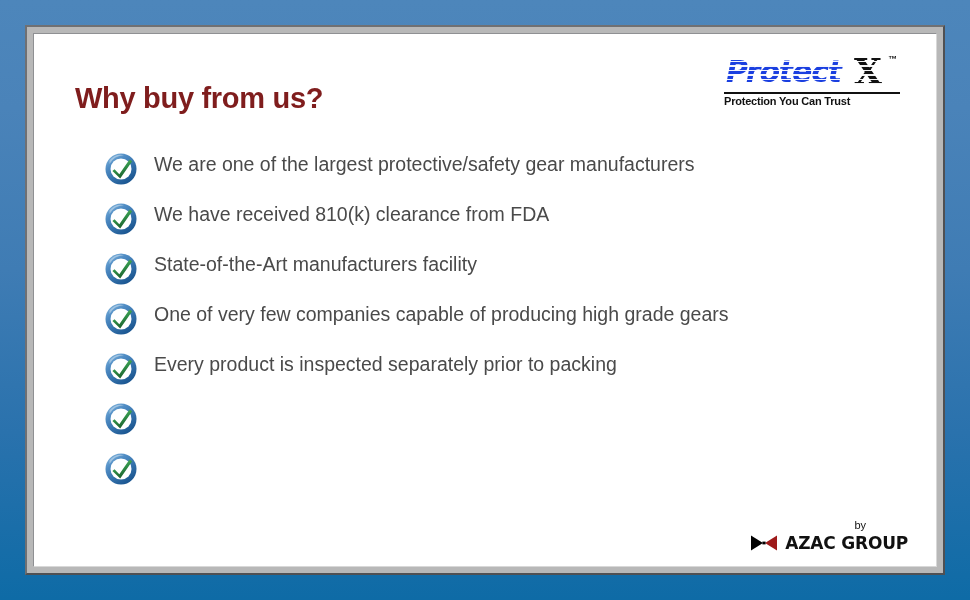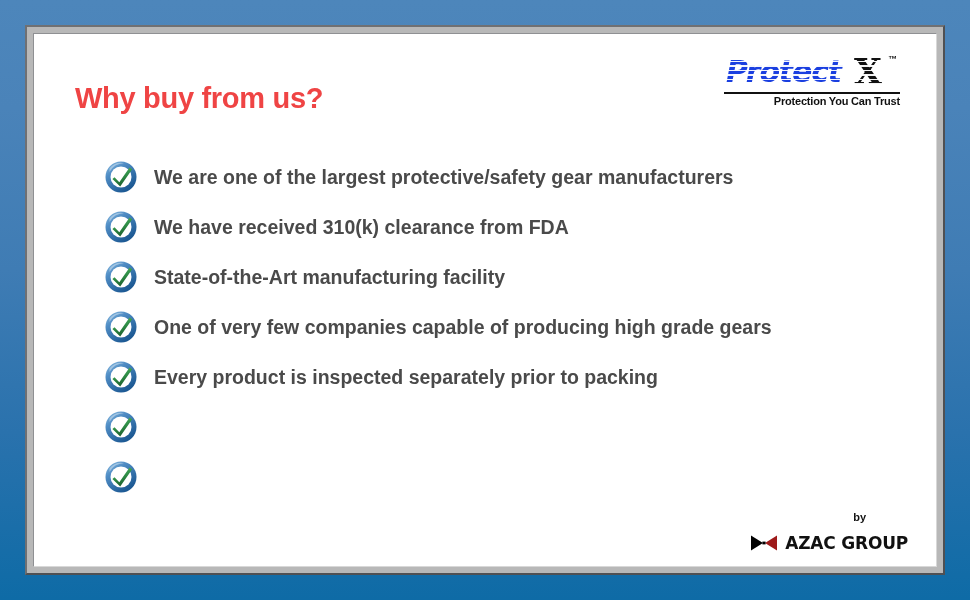--- a/index.html
+++ b/index.html
@@ -50,21 +50,21 @@
     overflow: hidden;
   }
 
   
   #title {
     position: absolute;
     left: 41px;
     top: 48px;
     font-size: 29px;
     font-weight: bold;
-    color: #ef4444;
+    color: #7f1d1d;
     letter-spacing: -0.3px;
     white-space: nowrap;
   }
 
   
   #logo {
     position: absolute;
     right: 28px;
     top: 20px;
     width: 190px;
@@ -141,39 +141,37 @@
     top: 38px;
     width: 176px;
     height: 2px;
     background: #111111;
   }
   #logo-tagline {
     position: absolute;
     left: 6px;
     top: 41px;
     width: 176px;
-    text-align: right;
+    text-align: left;
     font-size: 11px;
     font-weight: bold;
     color: #111111;
     letter-spacing: -0.2px;
   }
 
   
   #bullets {
     position: absolute;
     left: 70px;
     top: 118px;
     width: 790px;
   }
   .bullet-row {
     display: flex;
-    align-items: center;
     height: 50px;
-    font-weight: bold;
   }
   .bullet-icon {
     flex: 0 0 auto;
     width: 34px;
     height: 34px;
     margin-right: 16px;
   }
   .bullet-text {
     font-size: 19.5px;
     color: #4a4a4a;
@@ -183,30 +181,30 @@
 
   
   #footer {
     position: absolute;
     right: 28px;
     bottom: 14px;
     text-align: right;
   }
   #footer-by {
     font-size: 11px;
-    font-weight: bold;
+    font-weight: normal;
     color: #111111;
     margin-right: 42px;
     line-height: 13px;
   }
   #footer-brand {
     display: flex;
     align-items: center;
     justify-content: flex-end;
-    margin-top: 10px;
+    margin-top: 2px;
   }
   #azac-icon {
     width: 26px;
     height: 16px;
     margin-right: 8px;
     flex: 0 0 auto;
   }
   #footer-name {
     font-size: 17px;
     font-weight: bold;
@@ -266,33 +264,33 @@
 
         <div class="bullet-row">
           <span class="bullet-icon">
             <svg viewBox="0 0 34 34" width="34" height="34" xmlns="http://www.w3.org/2000/svg">
               <circle cx="17" cy="17" r="15.5" fill="url(#ringg1)"></circle>
               <circle cx="17" cy="17" r="10.5" fill="#ffffff"></circle>
               <path d="M10.5 17.2 L15.3 22.2 L25.5 7.5 L28.2 9.2 L16.2 26.4 L8.4 19.1 Z" fill="url(#chkg1)"></path>
               <path d="M5.5 8.5 A15 15 0 0 1 20 3.2 A17 17 0 0 0 5.5 12 Z" fill="#ffffff" opacity="0.38"></path>
             </svg>
           </span>
-          <span class="bullet-text">We have received 310(k) clearance from FDA</span>
-        </div>
-
-        <div class="bullet-row">
-          <span class="bullet-icon">
-            <svg viewBox="0 0 34 34" width="34" height="34" xmlns="http://www.w3.org/2000/svg">
-              <circle cx="17" cy="17" r="15.5" fill="url(#ringg1)"></circle>
-              <circle cx="17" cy="17" r="10.5" fill="#ffffff"></circle>
-              <path d="M10.5 17.2 L15.3 22.2 L25.5 7.5 L28.2 9.2 L16.2 26.4 L8.4 19.1 Z" fill="url(#chkg1)"></path>
-              <path d="M5.5 8.5 A15 15 0 0 1 20 3.2 A17 17 0 0 0 5.5 12 Z" fill="#ffffff" opacity="0.38"></path>
-            </svg>
-          </span>
-          <span class="bullet-text">State-of-the-Art manufacturing facility</span>
+          <span class="bullet-text">We have received 810(k) clearance from FDA</span>
+        </div>
+
+        <div class="bullet-row">
+          <span class="bullet-icon">
+            <svg viewBox="0 0 34 34" width="34" height="34" xmlns="http://www.w3.org/2000/svg">
+              <circle cx="17" cy="17" r="15.5" fill="url(#ringg1)"></circle>
+              <circle cx="17" cy="17" r="10.5" fill="#ffffff"></circle>
+              <path d="M10.5 17.2 L15.3 22.2 L25.5 7.5 L28.2 9.2 L16.2 26.4 L8.4 19.1 Z" fill="url(#chkg1)"></path>
+              <path d="M5.5 8.5 A15 15 0 0 1 20 3.2 A17 17 0 0 0 5.5 12 Z" fill="#ffffff" opacity="0.38"></path>
+            </svg>
+          </span>
+          <span class="bullet-text">State-of-the-Art manufacturers facility</span>
         </div>
 
         <div class="bullet-row">
           <span class="bullet-icon">
             <svg viewBox="0 0 34 34" width="34" height="34" xmlns="http://www.w3.org/2000/svg">
               <circle cx="17" cy="17" r="15.5" fill="url(#ringg1)"></circle>
               <circle cx="17" cy="17" r="10.5" fill="#ffffff"></circle>
               <path d="M10.5 17.2 L15.3 22.2 L25.5 7.5 L28.2 9.2 L16.2 26.4 L8.4 19.1 Z" fill="url(#chkg1)"></path>
               <path d="M5.5 8.5 A15 15 0 0 1 20 3.2 A17 17 0 0 0 5.5 12 Z" fill="#ffffff" opacity="0.38"></path>
             </svg>

